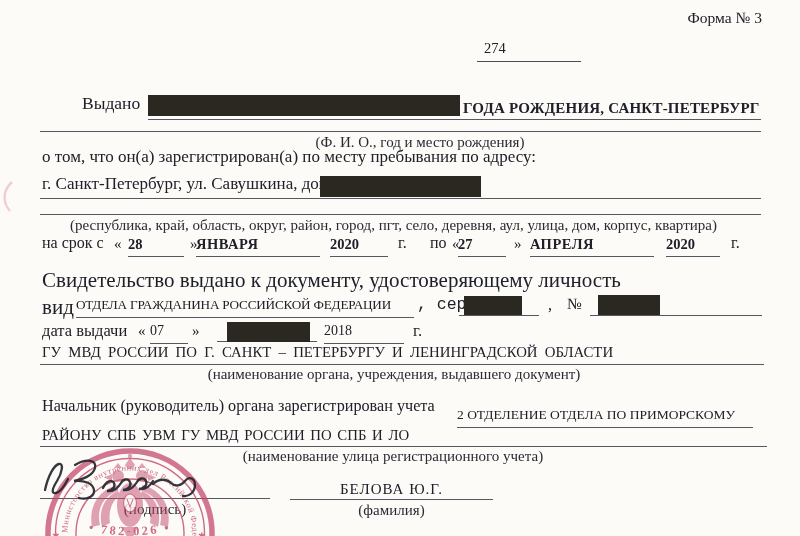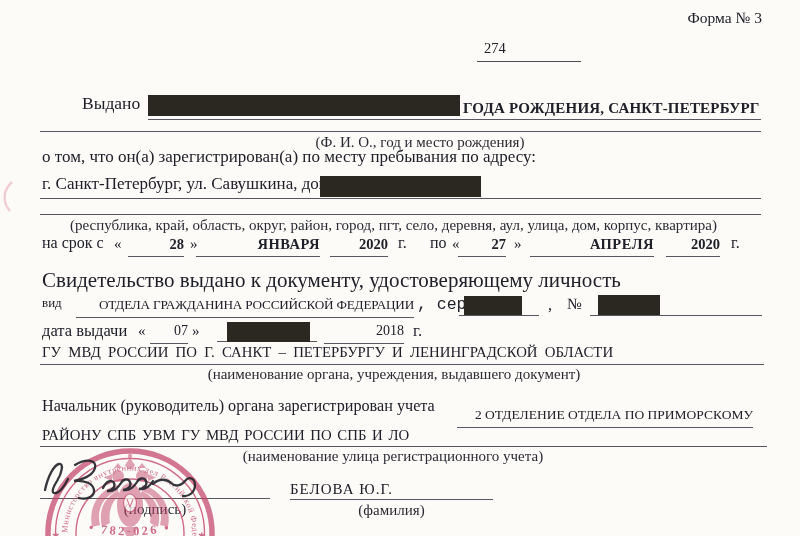--- a/index.html
+++ b/index.html
@@ -7,21 +7,21 @@
     position:relative; width:800px; height:536px; overflow:hidden;
     background:#fcfbf7; color:#20202b;
     font-family:"Liberation Serif", serif;
   }
   .abs{position:absolute; white-space:nowrap;}
   .caption{font-size:15px; color:#2a2a35; text-align:center;}
   .rule{position:absolute; border-top:1.4px solid rgba(58,58,70,.85); height:0;}
   .ublock{position:absolute; border-bottom:1.5px solid rgba(58,58,70,.85);}
   .blank{
     position:absolute; border-bottom:1.5px solid rgba(58,58,70,.85);
-    text-align:right; font-weight:bold; font-size:14.5px; height:20px;
+    text-align:left; font-weight:bold; font-size:14.5px; height:20px;
   }
   .blank.reg{font-weight:normal; font-size:14px;}
   .redact{position:absolute; background:#2b2721;}
   .big{font-size:17px;}
   .quote{font-size:15px;}
   .sig-svg,.stamp-svg,.mark-svg{position:absolute;}
   .stamp-svg{z-index:2;}
   .sig-svg{z-index:3;}
 </style>
 </head>
@@ -60,21 +60,21 @@
   <div class="abs" style="left:430px; top:234px; font-size:16px;">по</div>
   <div class="abs quote" style="left:452px; top:236px;">«</div>
   <div class="blank" style="left:458px; top:236px; width:48px;">27</div>
   <div class="abs quote" style="left:514px; top:236px;">»</div>
   <div class="blank" style="left:530px; top:236px; width:124px; letter-spacing:.5px;">АПРЕЛЯ</div>
   <div class="blank" style="left:666px; top:236px; width:54px;">2020</div>
   <div class="abs" style="left:731px; top:234px; font-size:16px;">г.</div>
 
   <div class="abs" style="left:42px; top:268px; font-size:21px;">Свидетельство выдано к документу, удостоверяющему личность</div>
 
-  <div class="abs" style="left:42px; top:295px; font-size:13px;">вид</div>
+  <div class="abs" style="left:42px; top:295px; font-size:21px;">вид</div>
   <div class="blank" style="left:76px; top:297px; width:338px; font-weight:normal; font-size:13.2px; letter-spacing:-0.2px;">ОТДЕЛА ГРАЖДАНИНА РОССИЙСКОЙ ФЕДЕРАЦИИ</div>
   <div class="abs" style="left:417px; top:295px; font-size:16.5px;font-family:Liberation Mono, monospace;">, серия</div>
   <div class="ublock" style="left:459px; top:297px; width:80px; height:18px;"></div>
   <div class="redact" style="left:464px; top:296px; width:58px; height:19px;"></div>
   <div class="abs" style="left:548px; top:295px; font-size:16.5px;">,</div>
   <div class="abs" style="left:567px; top:295px; font-size:15.5px;">№</div>
   <div class="ublock" style="left:590px; top:297px; width:172px; height:18px;"></div>
   <div class="redact" style="left:598px; top:295px; width:62px; height:20px;"></div>
 
   <div class="abs" style="left:42px; top:321px; font-size:16.5px;">дата выдачи</div>
@@ -142,20 +142,20 @@
       <path d="M10,42 C13,28 19,17 24,16 C29,15 27,25 22,33 C17,41 16,46 21,45 C26,44 30,37 33,31"></path>
       <path d="M40,17 C52,10 62,12 60,20 C58,28 46,32 39,33 C49,32 58,35 59,42 C60,49 51,52 44,50"></path>
       <path d="M68,40 C71,33 77,31 79,35 C81,39 76,43 72,43 C78,44 83,40 86,35 C88,31 93,30 95,34 C97,38 92,42 88,42 C94,43 99,39 102,34 C104,30 109,29 111,33 C113,37 108,41 104,41 C110,42 115,38 118,33"></path>
       <path d="M118,36 C124,30 132,31 136,35 C140,39 146,38 150,33 C154,28 160,30 160,37 C160,44 154,49 148,48"></path>
     </g>
   </svg>
 
   <div class="ublock" style="left:40px; top:480px; width:230px; height:18px; border-bottom-width:1.6px;"></div>
   <div class="abs caption" style="left:85px; top:501px; width:140px;">(подпись)</div>
 
-  <div class="abs" style="left:290px; top:481px; width:203px; height:18px; font-size:15px; letter-spacing:1px; border-bottom:1.6px solid rgba(58,58,70,.85);">БЕЛОВА  Ю.Г.</div>
+  <div class="abs" style="left:290px; top:481px; width:203px; height:18px; text-align:center; font-size:15px; letter-spacing:1px; border-bottom:1.6px solid rgba(58,58,70,.85);">БЕЛОВА  Ю.Г.</div>
   <div class="abs caption" style="left:290px; top:502px; width:203px;">(фамилия)</div>
 
   <svg class="mark-svg" style="left:0; top:180px;" width="14" height="34" viewBox="0 0 14 34">
     <path d="M12,2 C3,10 2,22 10,31" fill="none" stroke="#eec3cf" stroke-width="2.4" opacity="0.85"></path>
   </svg>
 
 </div>
 
 </body></html>

